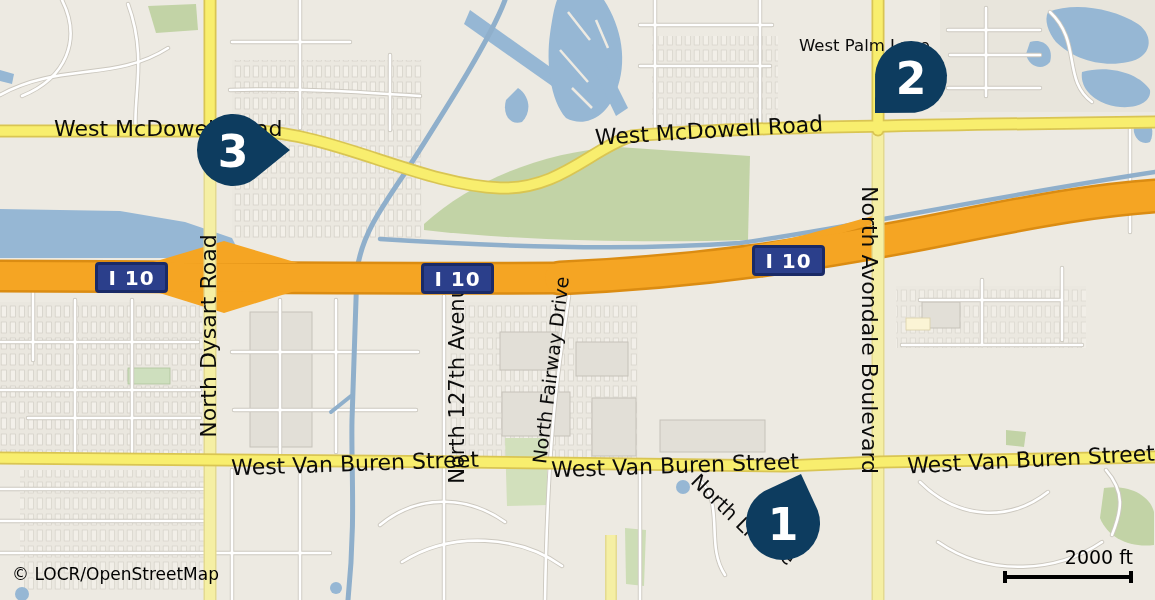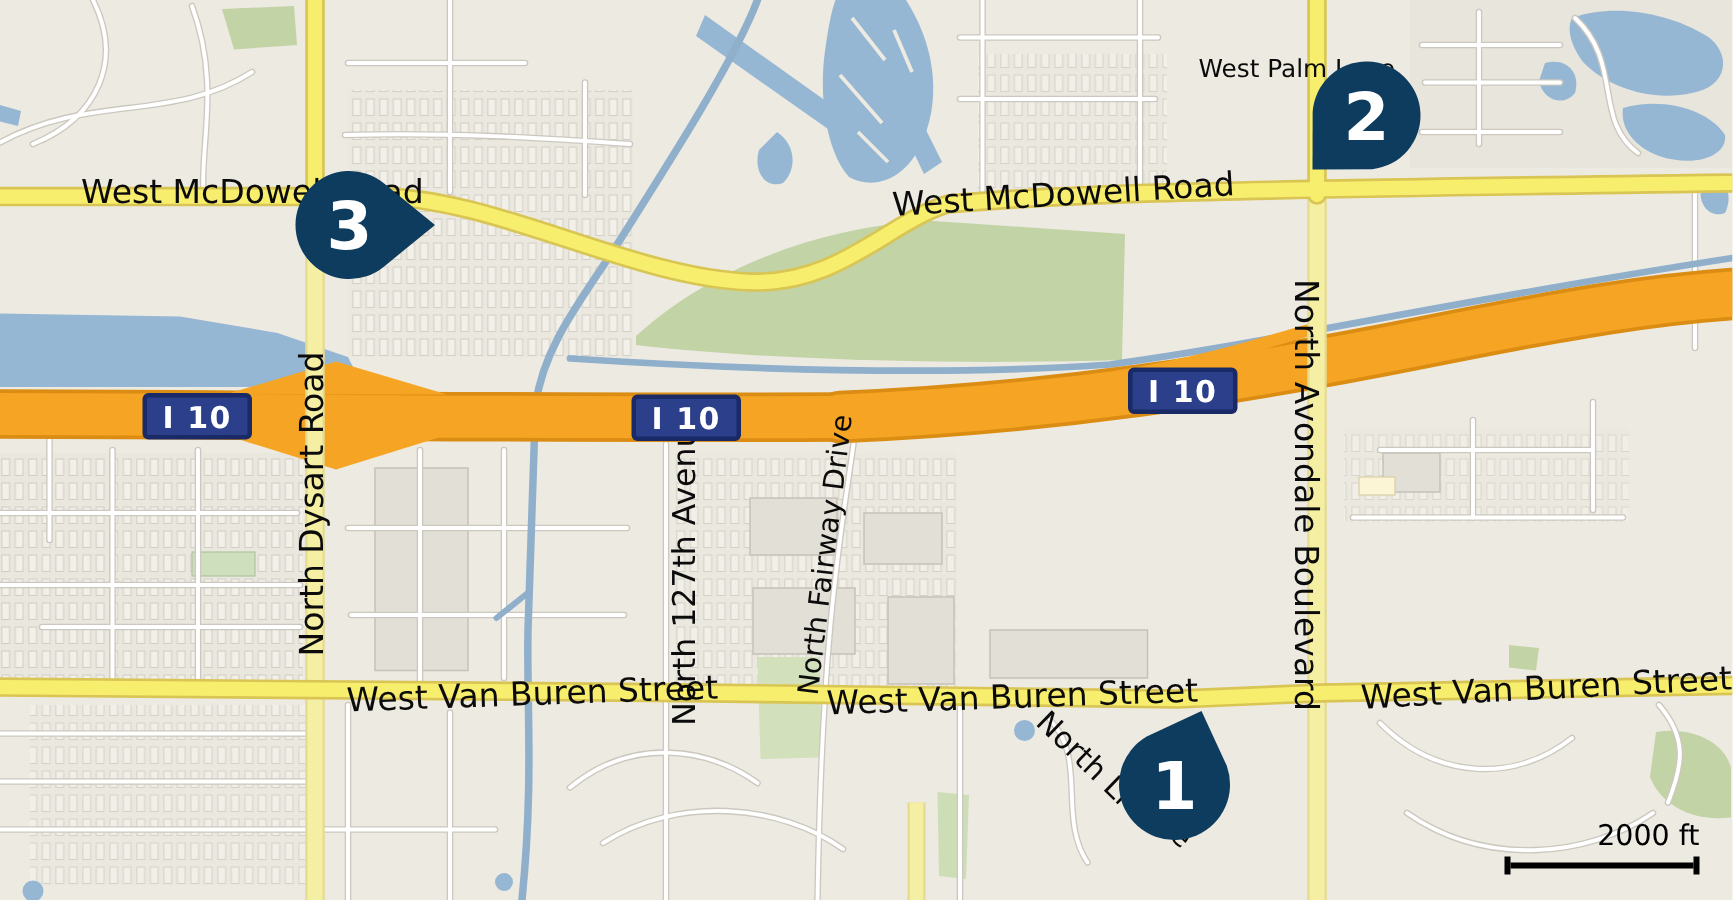--- a/index.html
+++ b/index.html
@@ -224,14 +224,15 @@
     <span class="num" style="left:38px;top:40px;">3</span>
   </div>
 
   <div id="scalebar">
     <div class="sl">2000 ft</div>
     <div class="bar">
         <div class="mid"></div>
       </div>
   </div>
 
+  <div id="attribution">© LOCR/OpenStreetMap</div>
 
 </div>
 
 </body></html>

